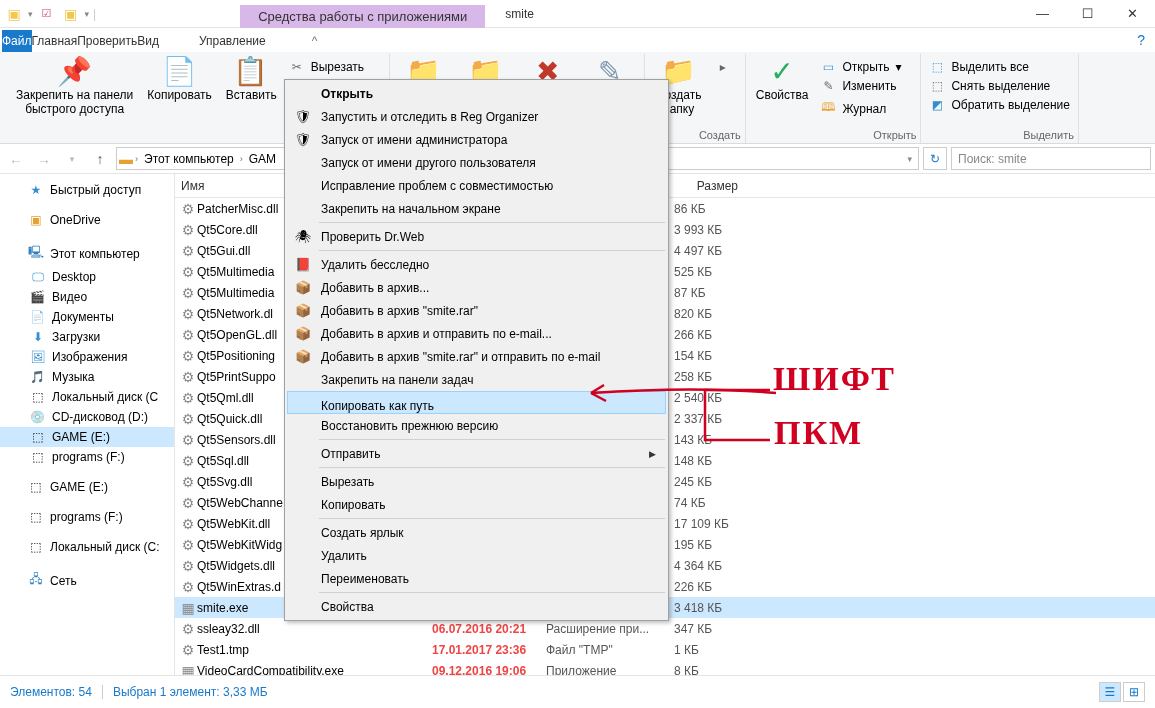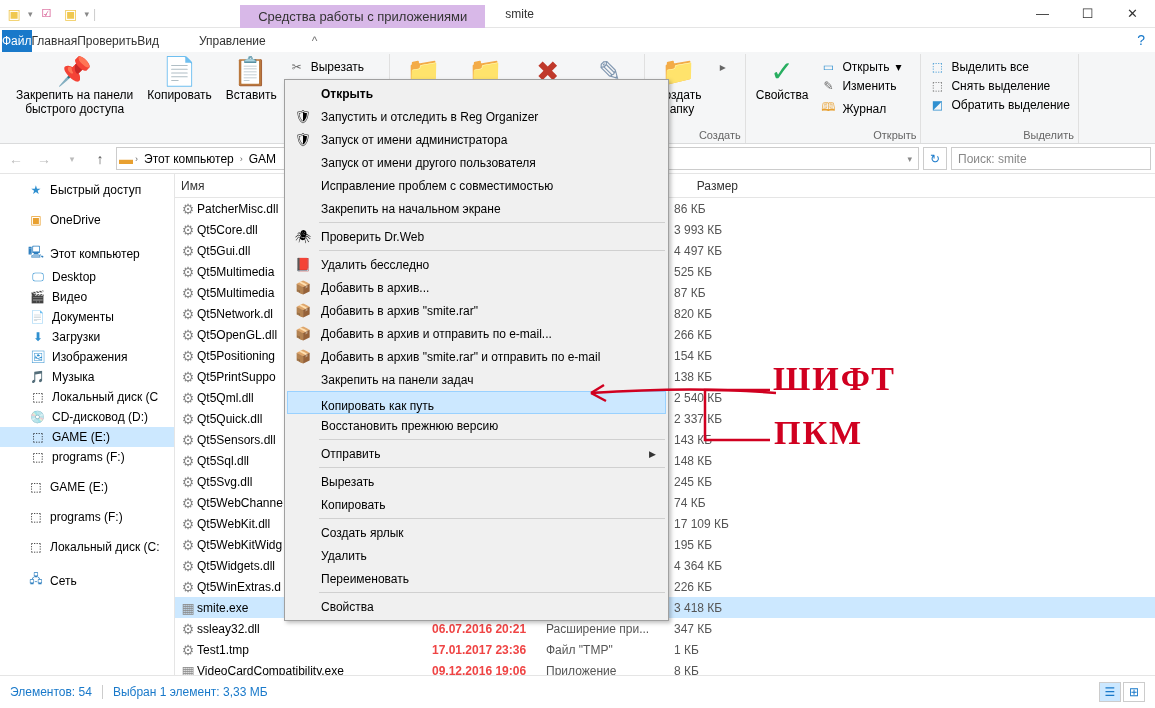--- a/index.html
+++ b/index.html
@@ -395,21 +395,21 @@
           <span class="fname">Qt5Positioning</span>
           <span class="fdate"></span>
           <span class="ftype"></span>
           <span class="fsize">154 КБ</span>
         </div>
         <div class="file-row">
           <span class="fico">⚙</span>
           <span class="fname">Qt5PrintSuppo</span>
           <span class="fdate"></span>
           <span class="ftype"></span>
-          <span class="fsize">138 КБ</span>
+          <span class="fsize">258 КБ</span>
         </div>
         <div class="file-row">
           <span class="fico">⚙</span>
           <span class="fname">Qt5Qml.dll</span>
           <span class="fdate"></span>
           <span class="ftype"></span>
           <span class="fsize">2 540 КБ</span>
         </div>
         <div class="file-row">
           <span class="fico">⚙</span>

